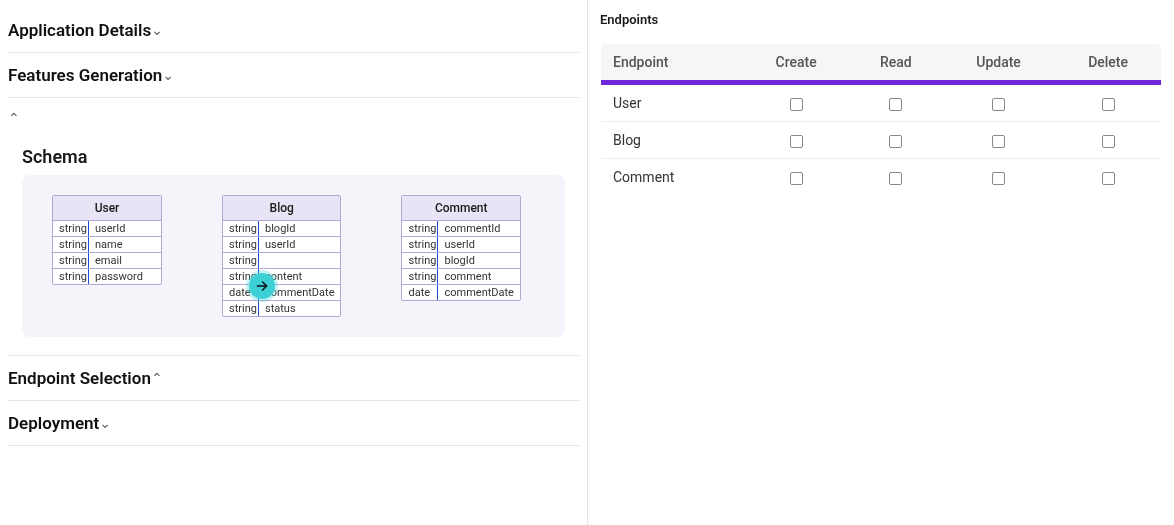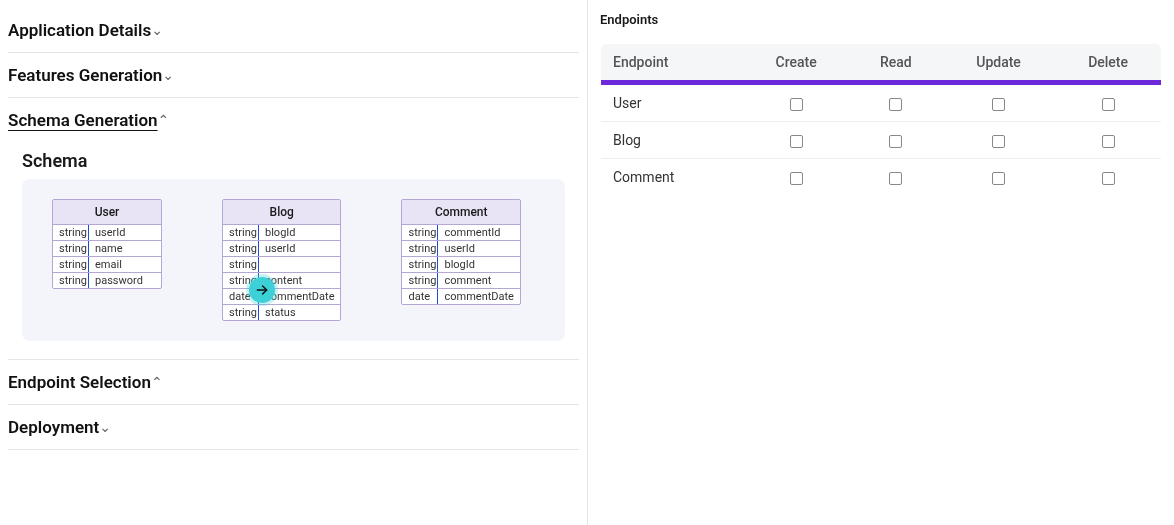--- a/index.html
+++ b/index.html
@@ -53,21 +53,20 @@
 
   <div class="accordion-item">
     <div class="accordion-header">
       <span class="accordion-title">Features Generation</span>
       <span class="chevron">⌄</span>
     </div>
   </div>
 
   <div class="accordion-item">
     <div class="accordion-header">
-      <span class="accordion-title expanded">Schema Generation</span>
       <span class="chevron">⌃</span>
     </div>
     <div class="schema-subtitle">Schema</div>
     <div class="schema-canvas">
 
       <div class="entity-table">
         <div class="entity-name">User</div>
         <div class="entity-row">
             <div class="entity-type">string</div>
             <div class="entity-field">userId</div>

